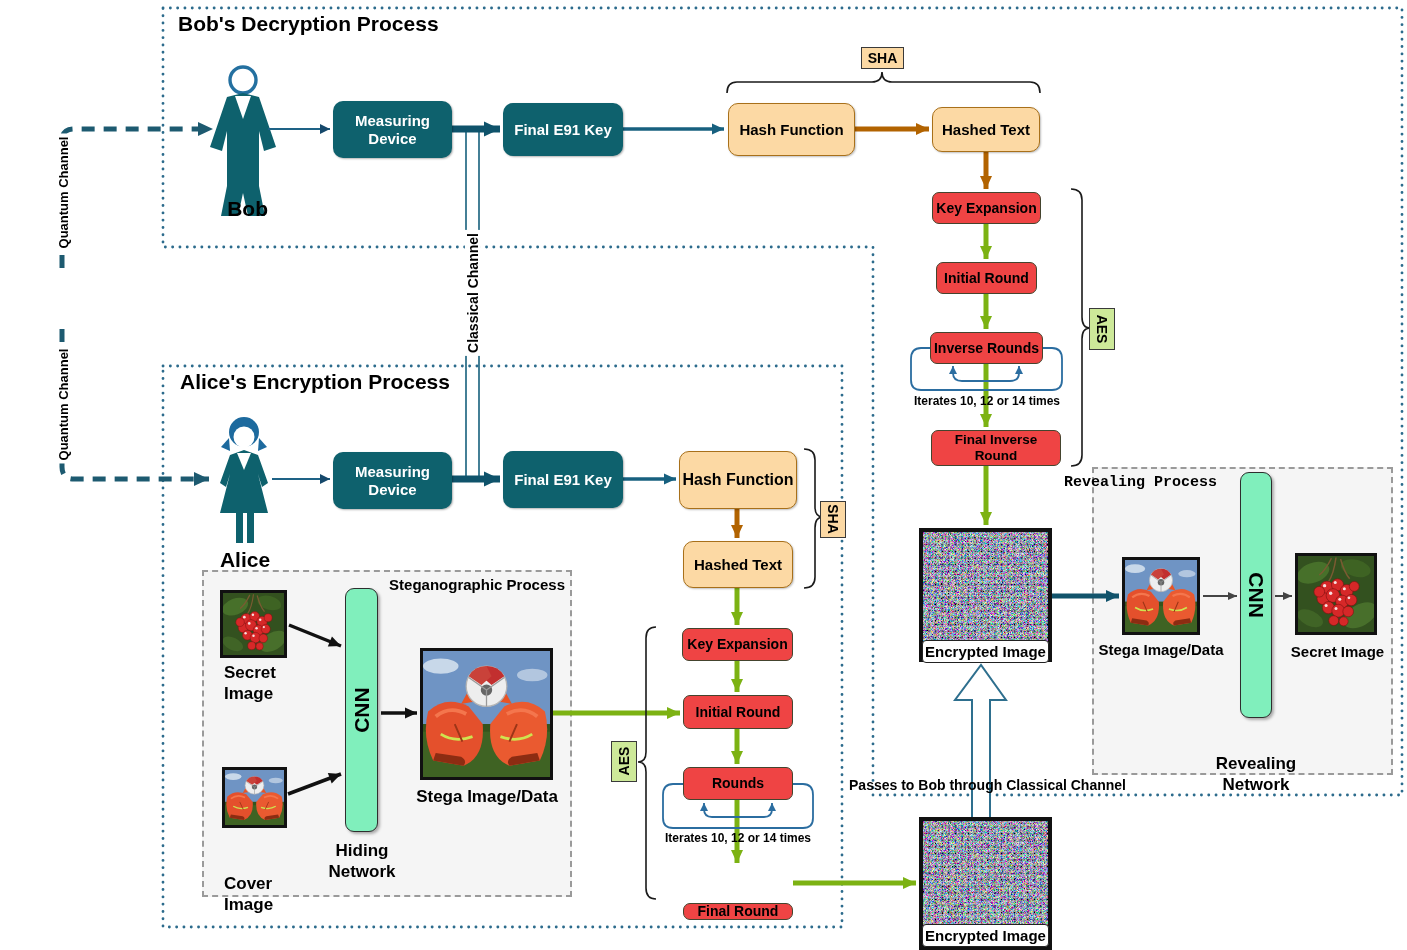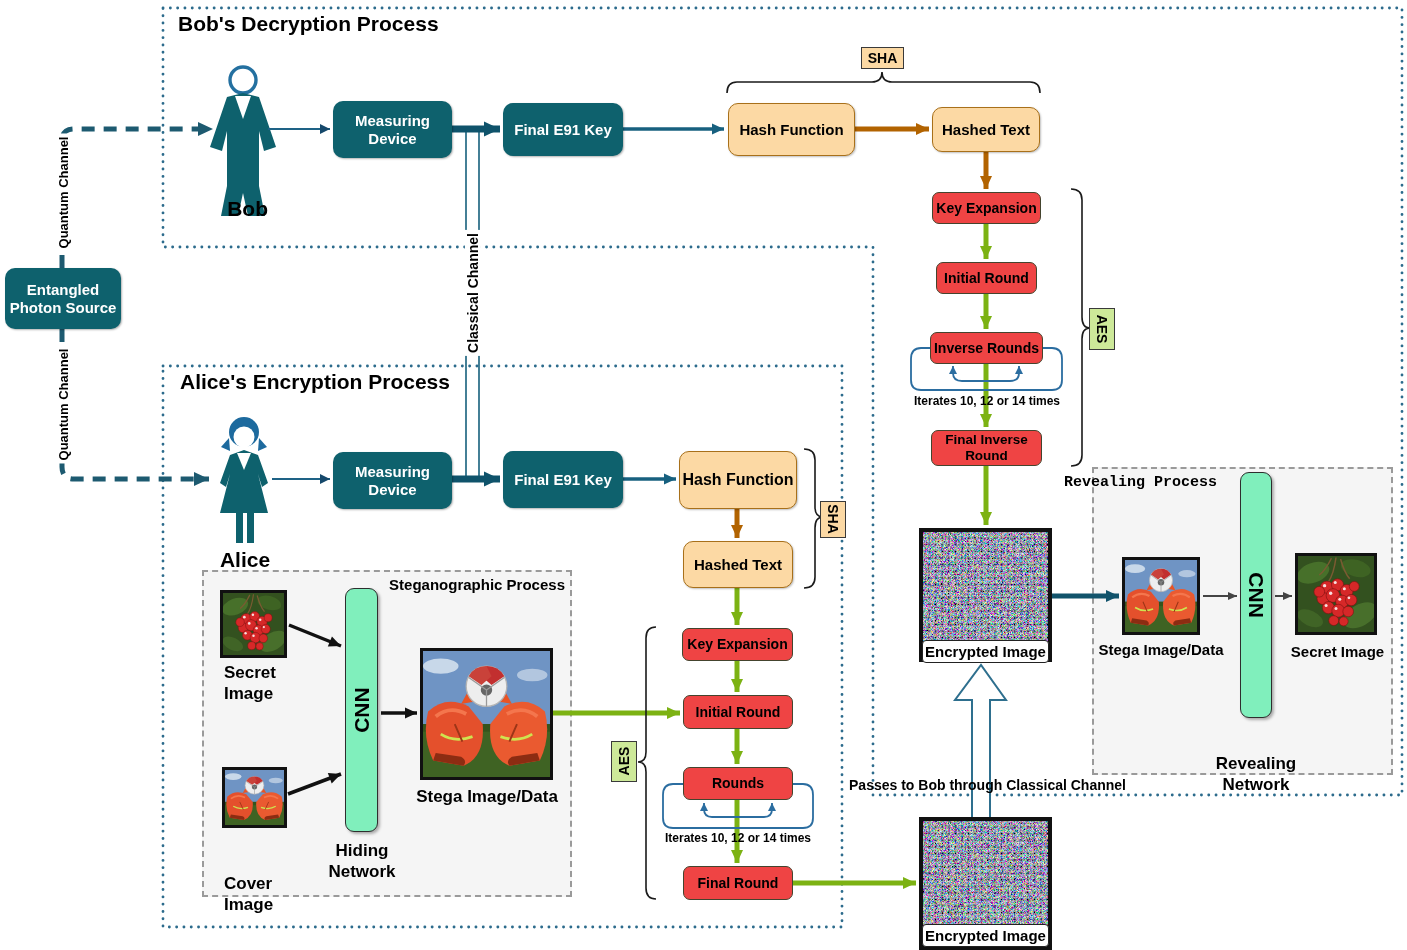--- a/index.html
+++ b/index.html
@@ -215,21 +215,20 @@
     </g>
 
     <path d="M972,817 V700 H955 L981,665 L1006,700 H990 V817" fill="#fff" stroke="#2e6f8e" stroke-width="2"></path>
   </svg>
 
   <div class="abs z3 title" style="left:178px;top:12px;">Bob's Decryption Process</div>
   <div class="abs z3 title" style="left:180px;top:370px;">Alice's Encryption Process</div>
   <div class="abs z3 title-sm" style="left:350px;top:576px;width:215px;text-align:right;">Steganographic Process</div>
   <div class="abs z3 title-sm" style="left:1064px;top:474px;font-family:Liberation Mono, monospace;">Revealing Process</div>
 
-  <div class="abs z3 box teal" style="left:5px;top:268px;width:116px;height:61px;">Entangled Photon Source</div>
 
   <div class="abs z3 chanlabel" style="left:36px;top:135px;width:56px;height:115px;">
       <span>Quantum Channel</span>
     </div>
   <div class="abs z3 chanlabel" style="left:36px;top:347px;width:56px;height:115px;">
       <span>Quantum Channel</span>
     </div>
   <div class="abs z3 chanlabel cl" style="left:408px;top:228px;width:130px;height:130px;">
       <span>Classical Channel</span>
     </div>
@@ -240,37 +239,37 @@
 
   <div class="abs z3 box teal" style="left:333px;top:101px;width:119px;height:57px;">Measuring Device</div>
   <div class="abs z3 box teal" style="left:503px;top:103px;width:120px;height:53px;">Final E91 Key</div>
   <div class="abs z3 box orange" style="left:728px;top:103px;width:127px;height:53px;">Hash Function</div>
   <div class="abs z3 box orange" style="left:932px;top:107px;width:108px;height:45px;">Hashed Text</div>
   <div class="abs z3 box badge-o" style="left:861px;top:47px;width:43px;height:22px;">SHA</div>
   <div class="abs z3 box green" style="left:932px;top:192px;width:109px;height:32px;">Key Expansion</div>
   <div class="abs z3 box green" style="left:936px;top:262px;width:101px;height:32px;">Initial Round</div>
   <div class="abs z3 box green" style="left:930px;top:332px;width:113px;height:32px;">Inverse Rounds</div>
   <div class="abs z3 iter" style="left:902px;top:394px;width:170px;">Iterates 10, 12 or 14 times</div>
-  <div class="abs z3 box green" style="left:931px;top:430px;width:111px;height:36px;font-size:13.5px;">Final Inverse Round</div>
+  <div class="abs z3 box green" style="left:931px;top:430px;width:130px;height:36px;font-size:13.5px;">Final Inverse Round</div>
   <div class="abs z3 box badge-g rot" style="left:1089px;top:308px;width:26px;height:42px;">
       <span>AES</span>
     </div>
 
   <div class="abs z3 box teal" style="left:333px;top:452px;width:119px;height:57px;">Measuring Device</div>
   <div class="abs z3 box teal" style="left:503px;top:451px;width:120px;height:57px;">Final E91 Key</div>
   <div class="abs z3 box orange" style="left:679px;top:451px;width:118px;height:58px;font-size:16px;">Hash Function</div>
   <div class="abs z3 box orange" style="left:683px;top:541px;width:110px;height:47px;">Hashed Text</div>
   <div class="abs z3 box badge-o rot" style="left:820px;top:501px;width:26px;height:37px;">
       <span>SHA</span>
     </div>
   <div class="abs z3 box green" style="left:682px;top:628px;width:111px;height:33px;">Key Expansion</div>
   <div class="abs z3 box green" style="left:683px;top:695px;width:110px;height:34px;">Initial Round</div>
   <div class="abs z3 box green" style="left:683px;top:767px;width:110px;height:33px;">Rounds</div>
   <div class="abs z3 iter" style="left:653px;top:831px;width:170px;">Iterates 10, 12 or 14 times</div>
-  <div class="abs z3 box green" style="left:683px;top:866px;width:110px;height:34px;">Final Round</div>
+  <div class="abs z3 box green" style="left:683px;top:903px;width:110px;height:17px;">Final Round</div>
   <div class="abs z3 box badge-g rotccw" style="left:611px;top:741px;width:26px;height:41px;">
       <span>AES</span>
     </div>
 
   <div class="abs z3 imgframe" style="left:220px;top:590px;width:67px;height:68px;">
       <svg viewBox="0 0 100 100" preserveAspectRatio="none">
         <use href="#img-berries"></use>
       </svg>
     </div>
   <div class="abs z3 cap" style="left:224px;top:662px;width:72px;">Secret Image</div>

